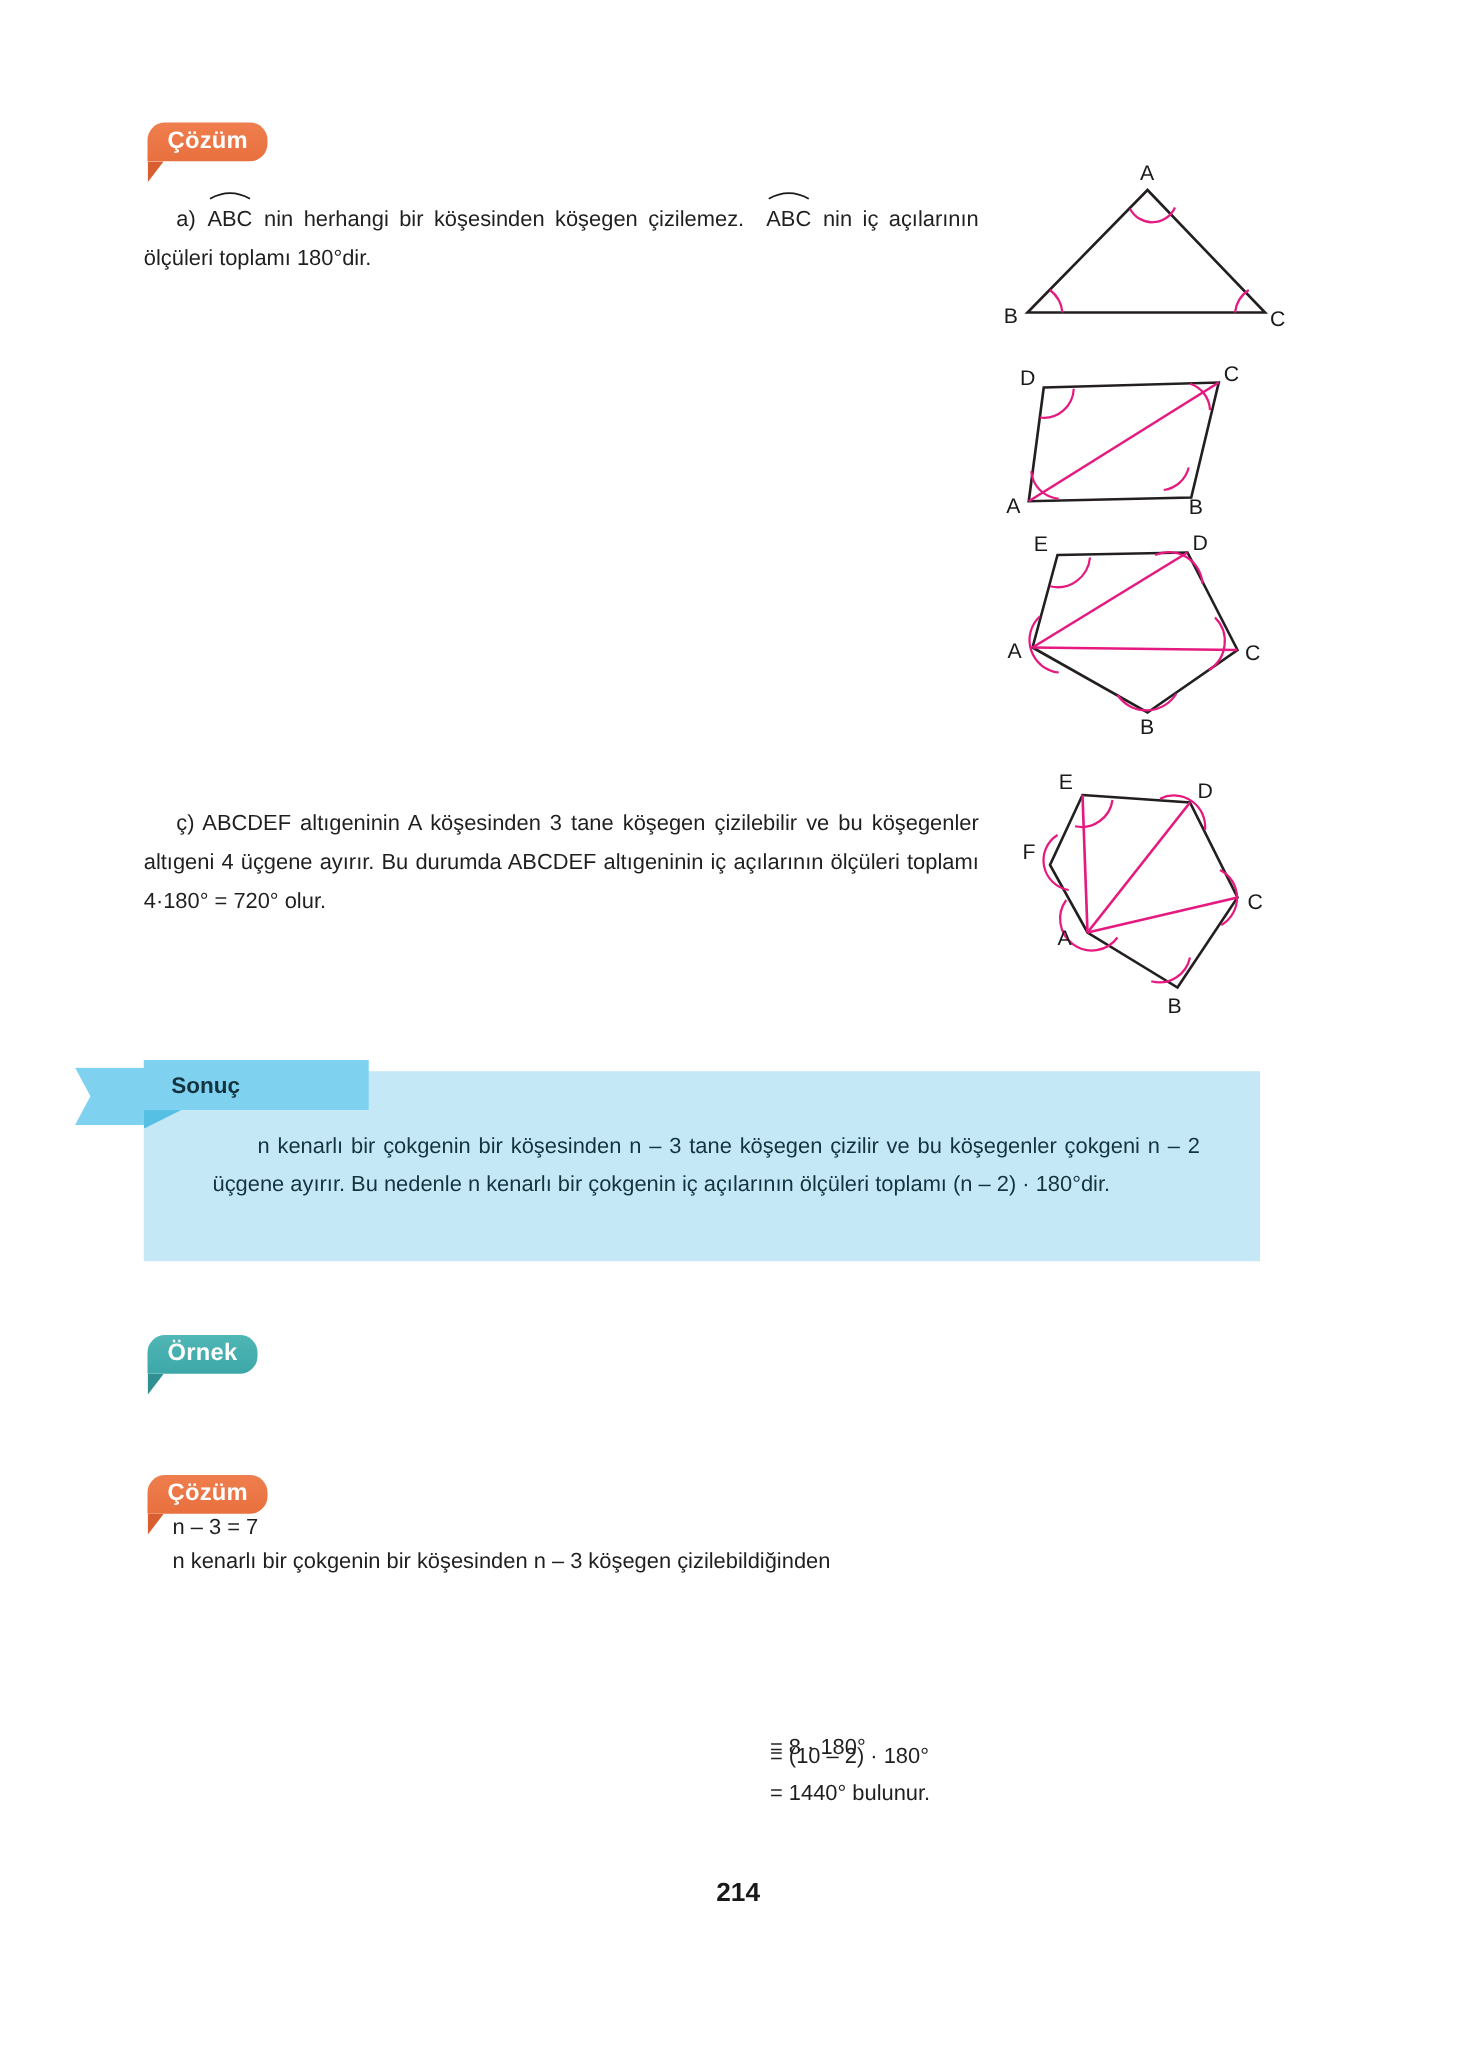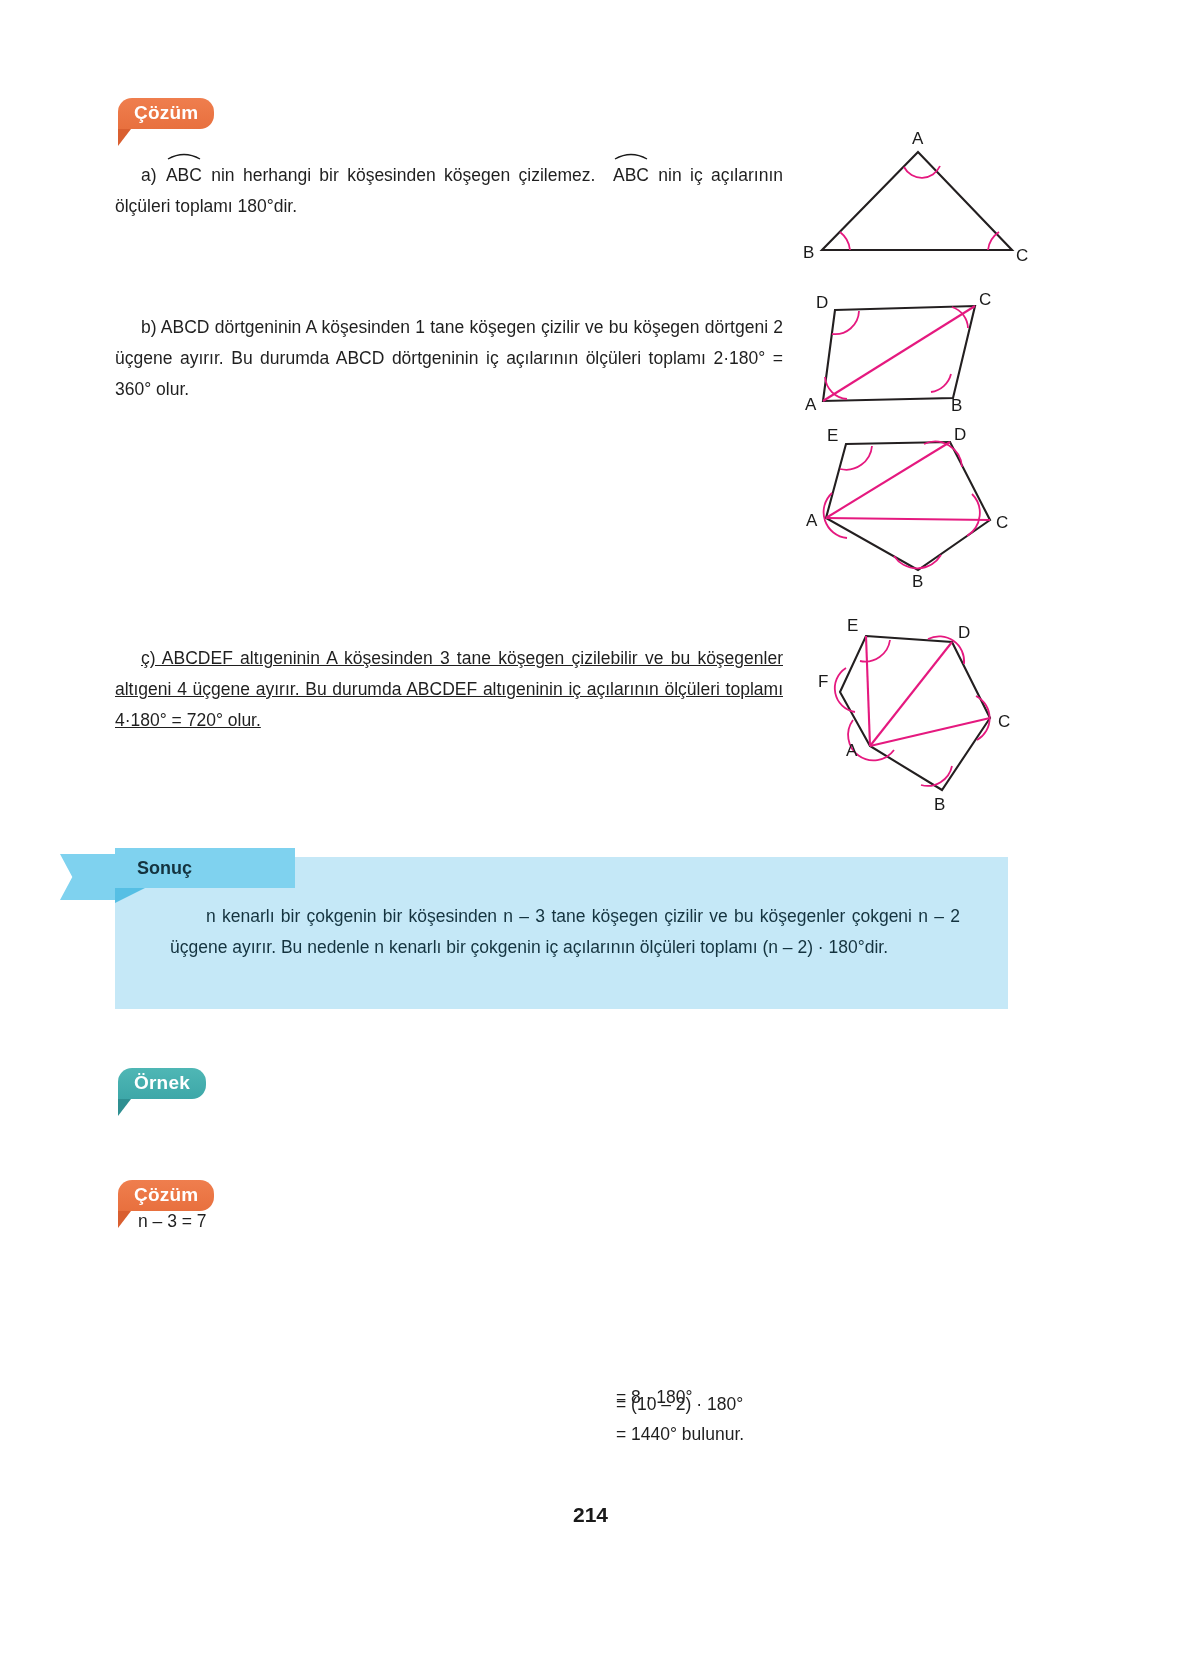--- a/index.html
+++ b/index.html
@@ -194,23 +194,20 @@
       <path class="poly-edge" d="M118 20 L22 118 L212 118 Z"></path>
       <path class="ang-arc" d="M104 35 A 20 20 0 0 0 140 34"></path>
       <path class="ang-arc" d="M40 100 A 26 26 0 0 1 50 118"></path>
       <path class="ang-arc" d="M188 118 A 25 25 0 0 1 199 100"></path>
       <text class="fig-label" x="112" y="12">A</text>
       <text class="fig-label" x="3" y="126">B</text>
       <text class="fig-label" x="216" y="129">C</text>
     </svg>
   </div>
 
-  <div class="para" style="left:115px; top:312px; width:668px;">
-    <span class="indent"></span><span>b) ABCD dörtgeninin A köşesinden 1 tane köşegen çizilir ve bu köşegen dörtgeni 2 üçgene ayırır. Bu durumda ABCD dörtgeninin iç açılarının ölçüleri toplamı 2·180° = 360° olur.</span>
-  </div>
 
   <div class="figure" style="left:805px; top:298px;">
     <svg width="200" height="115" viewBox="0 0 200 115">
 
       <path class="poly-edge" d="M30 12 L170 8 L148 100 L18 103 Z"></path>
       <path class="diag-line" d="M18 103 L170 8"></path>
       <path class="ang-arc" d="M27 36 A 24 24 0 0 0 54 13"></path>
       <path class="ang-arc" d="M147 9 A 23 23 0 0 1 163 30"></path>
       <path class="ang-arc" d="M126 94 A 24 24 0 0 0 146 76"></path>
       <path class="ang-arc" d="M20 79 A 24 24 0 0 0 42 101"></path>
@@ -234,21 +231,21 @@
       <path class="ang-arc" d="M84 124 A 28 28 0 0 0 131 123"></path>
       <path class="ang-arc" d="M22 61 A 26 26 0 0 0 37 106"></path>
       <text class="fig-label" x="17" y="9">E</text>
       <text class="fig-label" x="144" y="8">D</text>
       <text class="fig-label" x="-4" y="94">A</text>
       <text class="fig-label" x="186" y="96">C</text>
       <text class="fig-label" x="102" y="155">B</text>
     </svg>
   </div>
 
-  <div class="para" style="left:115px; top:643px; width:668px;text-decoration:underline;">
+  <div class="para" style="left:115px; top:643px; width:668px;">
     <span class="indent"></span><span>ç) ABCDEF altıgeninin A köşesinden 3 tane köşegen çizilebilir ve bu köşegenler altıgeni 4 üçgene ayırır. Bu durumda ABCDEF altıgeninin iç açılarının ölçüleri toplamı 4·180° = 720° olur.</span>
   </div>
 
   <div class="figure" style="left:818px; top:620px;">
     <svg width="200" height="195" viewBox="0 0 200 195">
 
       <path class="poly-edge" d="M48 16 L134 22 L172 98 L124 170 L52 126 L22 72 Z"></path>
       <path class="diag-line" d="M52 126 L48 16"></path>
       <path class="diag-line" d="M52 126 L134 22"></path>
       <path class="diag-line" d="M52 126 L172 98"></path>
@@ -281,20 +278,23 @@
 
   <div class="badge teal" style="left:118px; top:1068px;">
     <span>Örnek</span>
   </div>
 
 
   <div class="badge orange" style="left:118px; top:1180px;">
     <span>Çözüm</span>
   </div>
 
+  <div class="eq" style="left:138px; top:1233px;">
+    <span>n kenarlı bir çokgenin bir köşesinden n – 3 köşegen çizilebildiğinden</span>
+  </div>
   <div class="eq" style="left:138px; top:1206px;">
     <span>n – 3 = 7</span>
   </div>
   <div class="eq" style="left:616px; top:1345px;margin-top:44px;">
     <span>= (10 – 2) · 180°</span>
   </div>
   <div class="eq" style="left:616px; top:1382px;">
     <span>= 8 · 180°</span>
   </div>
   <div class="eq" style="left:616px; top:1419px;">

